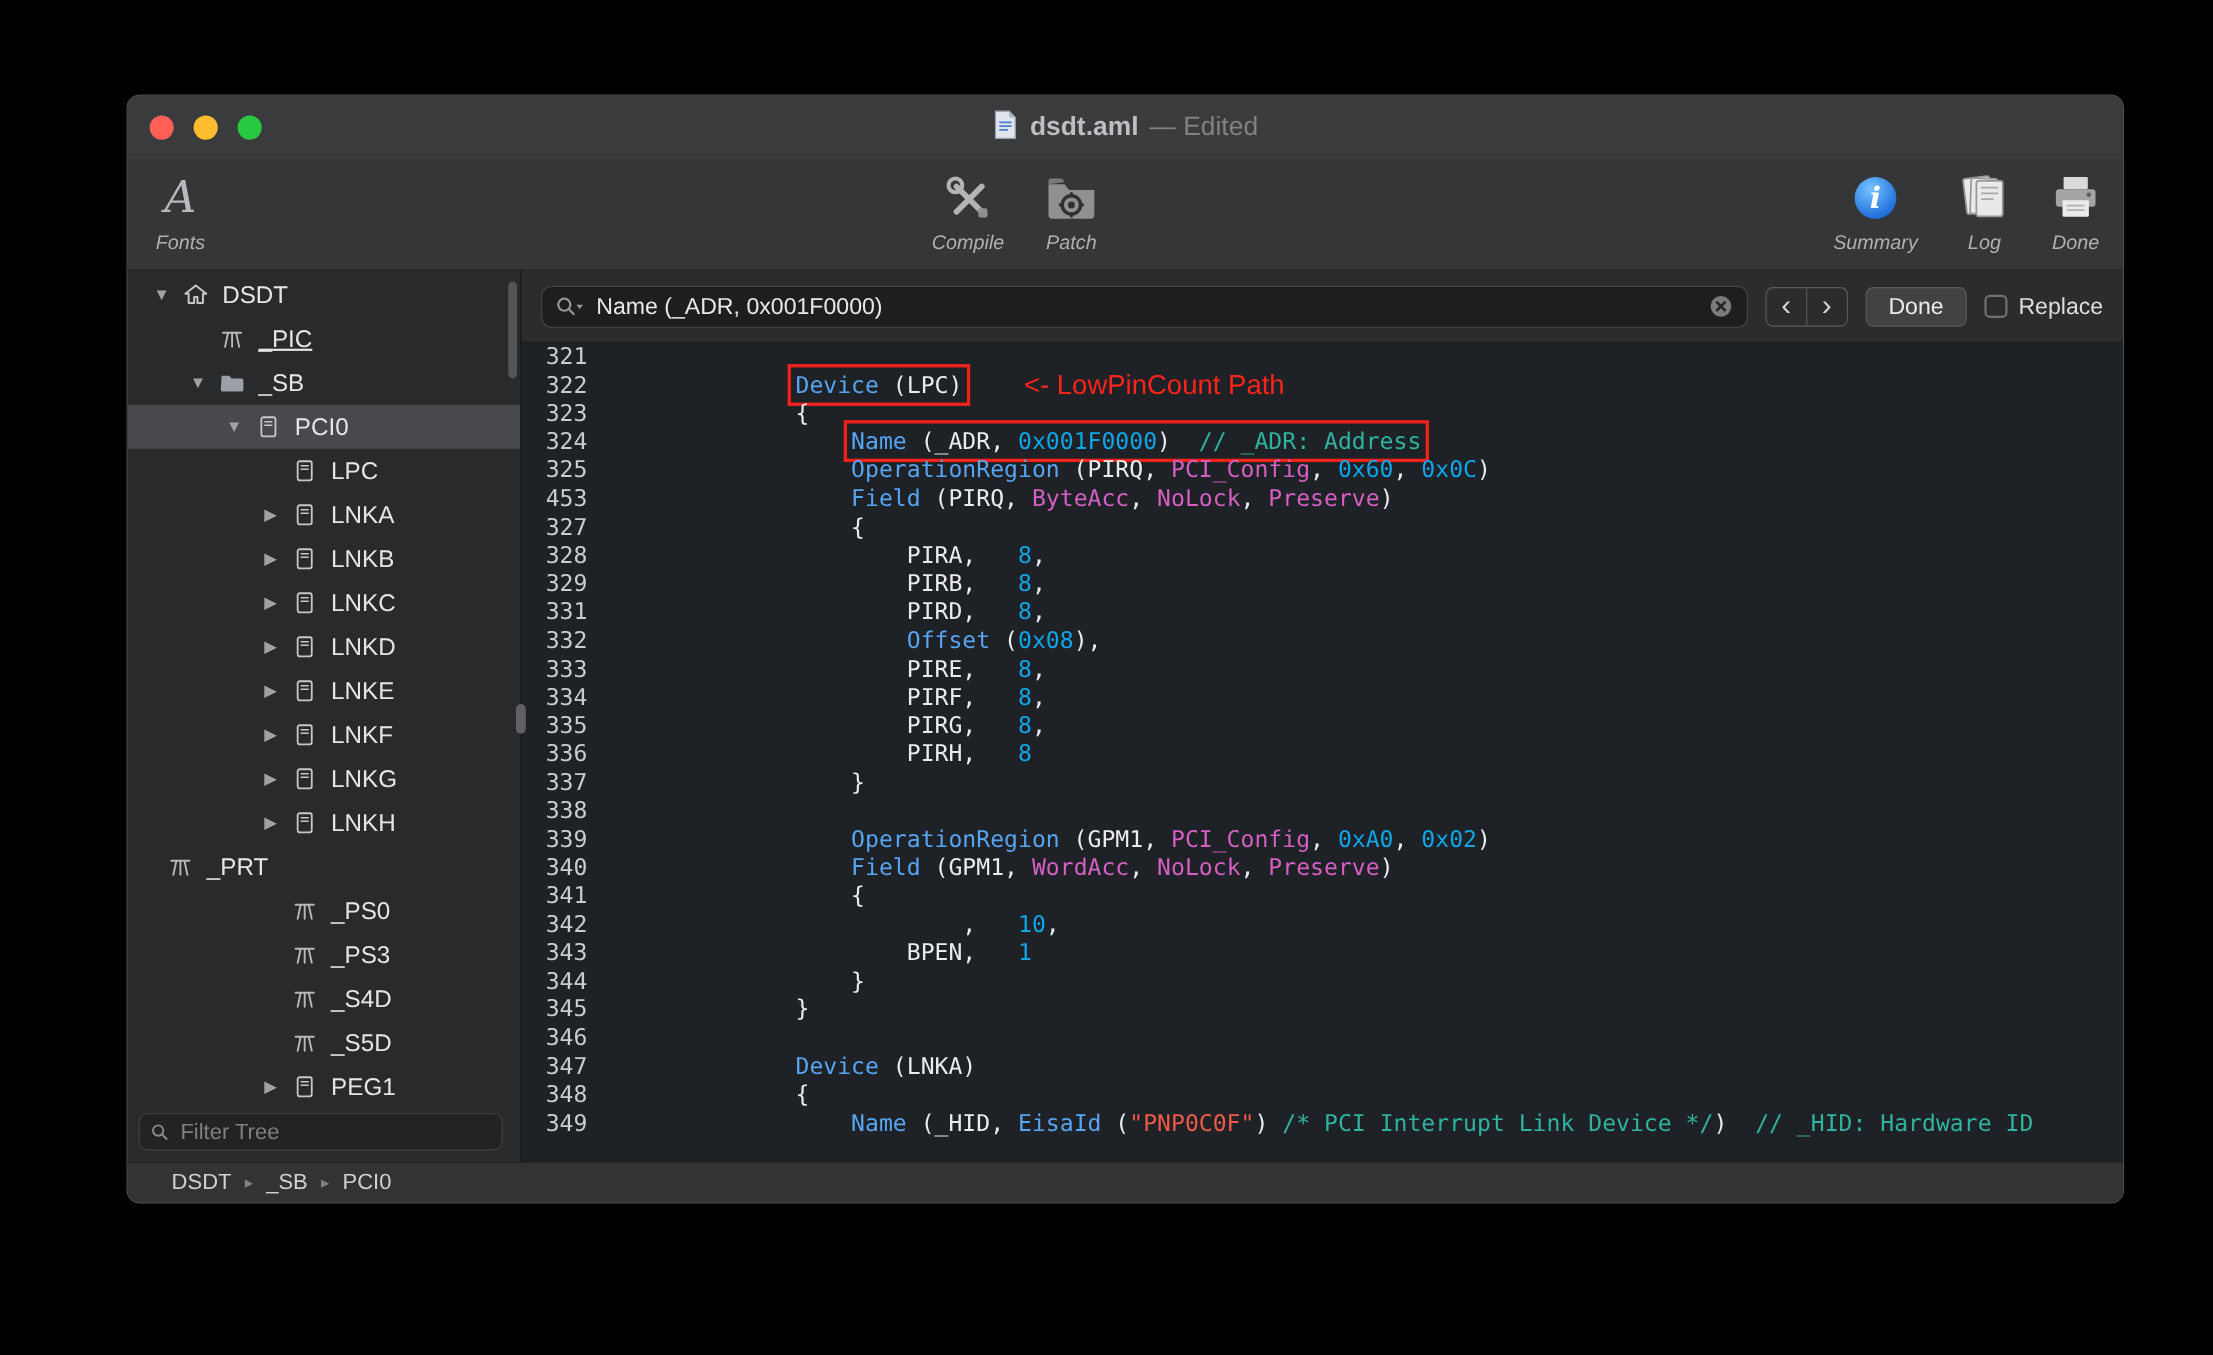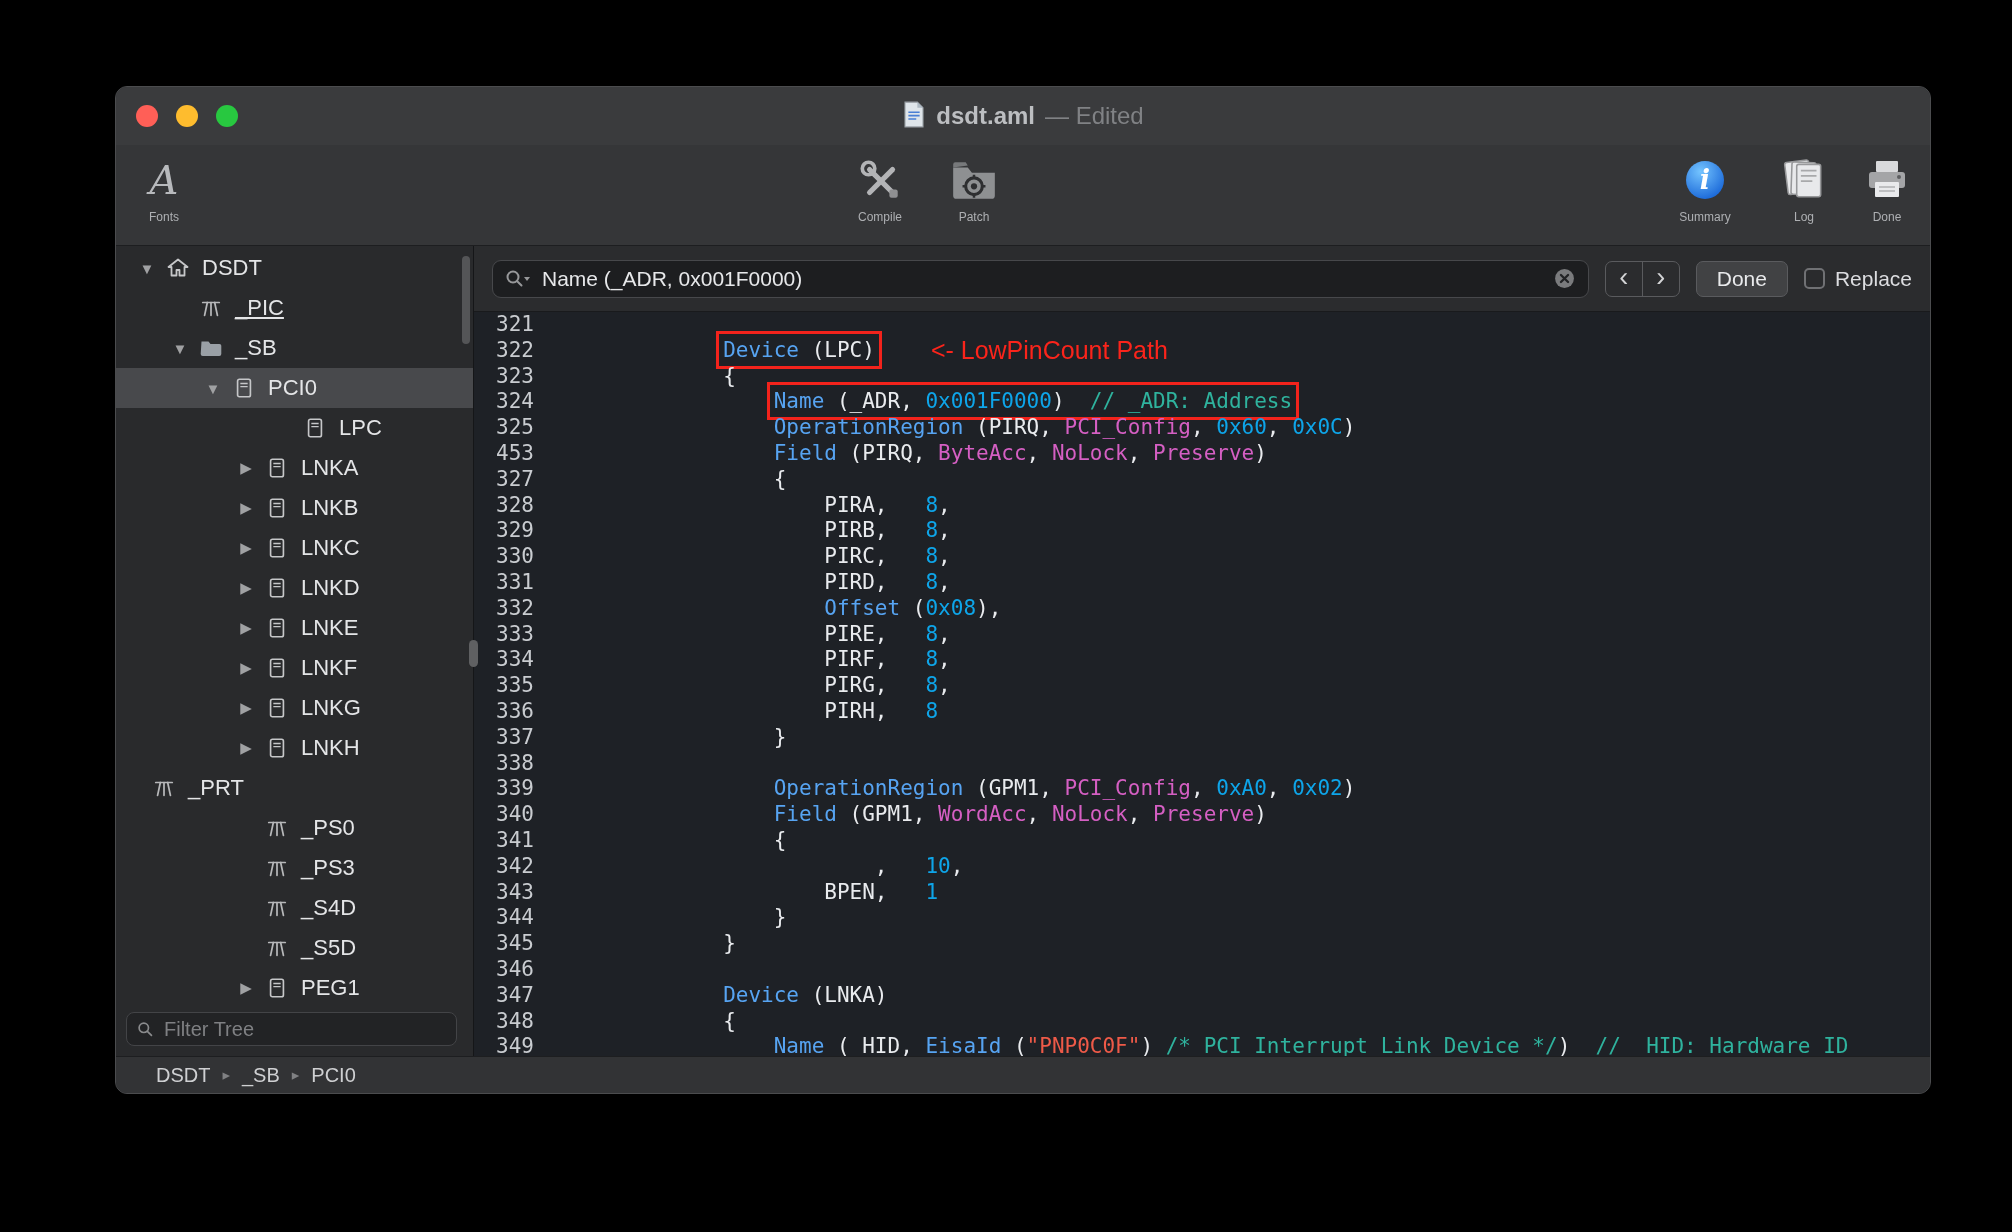--- a/index.html
+++ b/index.html
@@ -19,21 +19,21 @@
   .tl.green{background:#28c840;}
   .title-wrap{display:flex;align-items:center;gap:10px;}
   .title-main{font-size:24px;font-weight:600;color:#bcbec1;}
   .title-edited{font-size:24px;color:#808285;}
 
   
   .toolbar{height:100px;flex:none;background:#353638;border-bottom:1px solid #1d1e20;position:relative;}
   .tb-item{position:absolute;top:6px;width:120px;transform:translateX(-50%);display:flex;
     flex-direction:column;align-items:center;}
   .tb-icon{height:58px;display:flex;align-items:center;justify-content:center;}
-  .tb-label{font-size:12px;color:#aeb0b3;margin-top:1px;}
+  .tb-label{font-size:18px;color:#aeb0b3;margin-top:1px;font-style:italic;}
   .tb-fonts{left:48px;}   .tb-compile{left:764px;} .tb-patch{left:858px;}
   .tb-summary{left:1589px;} .tb-log{left:1688px;} .tb-print{left:1771px;}
   .fonts-glyph{font-family:"DejaVu Serif",serif;font-style:italic;font-size:40px;color:#b7b9bc;line-height:1;}
 
   
   .main{flex:1;display:flex;min-height:0;position:relative;}
 
   .sidebar{width:358px;flex:none;background:#292a2c;border-right:1px solid #151618;
     position:relative;padding-top:2px;box-sizing:border-box;overflow:hidden;}
   .tree-row{height:40px;display:flex;align-items:center;font-size:22px;color:#e4e5e7;
@@ -236,21 +236,21 @@
           <div class="tree-row selected" style="padding-left: 80px;">
             <span class="disc">▼</span>
             <span class="tree-icon">
               <svg width="22" height="22" viewBox="0 0 24 24">
                 <rect x="5" y="2.5" width="14" height="19" rx="2" fill="none" stroke="#c6c7c9" stroke-width="1.8"></rect>
                 <path d="M8 7 h8 M8 10.5 h8" stroke="#c6c7c9" stroke-width="1.6"></path>
               </svg>
             </span>
             <span class="tree-label">PCI0</span>
           </div>
-          <div class="tree-row" style="padding-left: 113px; margin-left: 38px;">
+          <div class="tree-row" style="padding-left: 113px;">
             <span class="disc"></span>
             <span class="tree-icon">
               <svg width="22" height="22" viewBox="0 0 24 24">
                 <rect x="5" y="2.5" width="14" height="19" rx="2" fill="none" stroke="#c6c7c9" stroke-width="1.8"></rect>
                 <path d="M8 7 h8 M8 10.5 h8" stroke="#c6c7c9" stroke-width="1.6"></path>
               </svg>
             </span>
             <span class="tree-label">LPC</span>
           </div>
           <div class="tree-row" style="padding-left: 113px;">
@@ -480,24 +480,20 @@
           </div>
           <div class="code-line">
             <span class="lnum">328</span>
             <span class="ltext"><span class="tk-w">                PIRA,   </span><span class="tk-p">8</span><span class="tk-w">,</span></span>
           </div>
           <div class="code-line">
             <span class="lnum">329</span>
             <span class="ltext"><span class="tk-w">                PIRB,   </span><span class="tk-p">8</span><span class="tk-w">,</span></span>
           </div>
           <div class="code-line">
-            <span class="lnum">330</span>
-            <span class="ltext"><span class="tk-w">                PIRC,   </span><span class="tk-p">8</span><span class="tk-w">,</span></span>
-          </div>
-          <div class="code-line">
             <span class="lnum">331</span>
             <span class="ltext"><span class="tk-w">                PIRD,   </span><span class="tk-p">8</span><span class="tk-w">,</span></span>
           </div>
           <div class="code-line">
             <span class="lnum">332</span>
             <span class="ltext"><span class="tk-w">                </span><span class="tk-k">Offset</span><span class="tk-w"> (</span><span class="tk-p">0x08</span><span class="tk-w">),</span></span>
           </div>
           <div class="code-line">
             <span class="lnum">333</span>
             <span class="ltext"><span class="tk-w">                PIRE,   </span><span class="tk-p">8</span><span class="tk-w">,</span></span>

